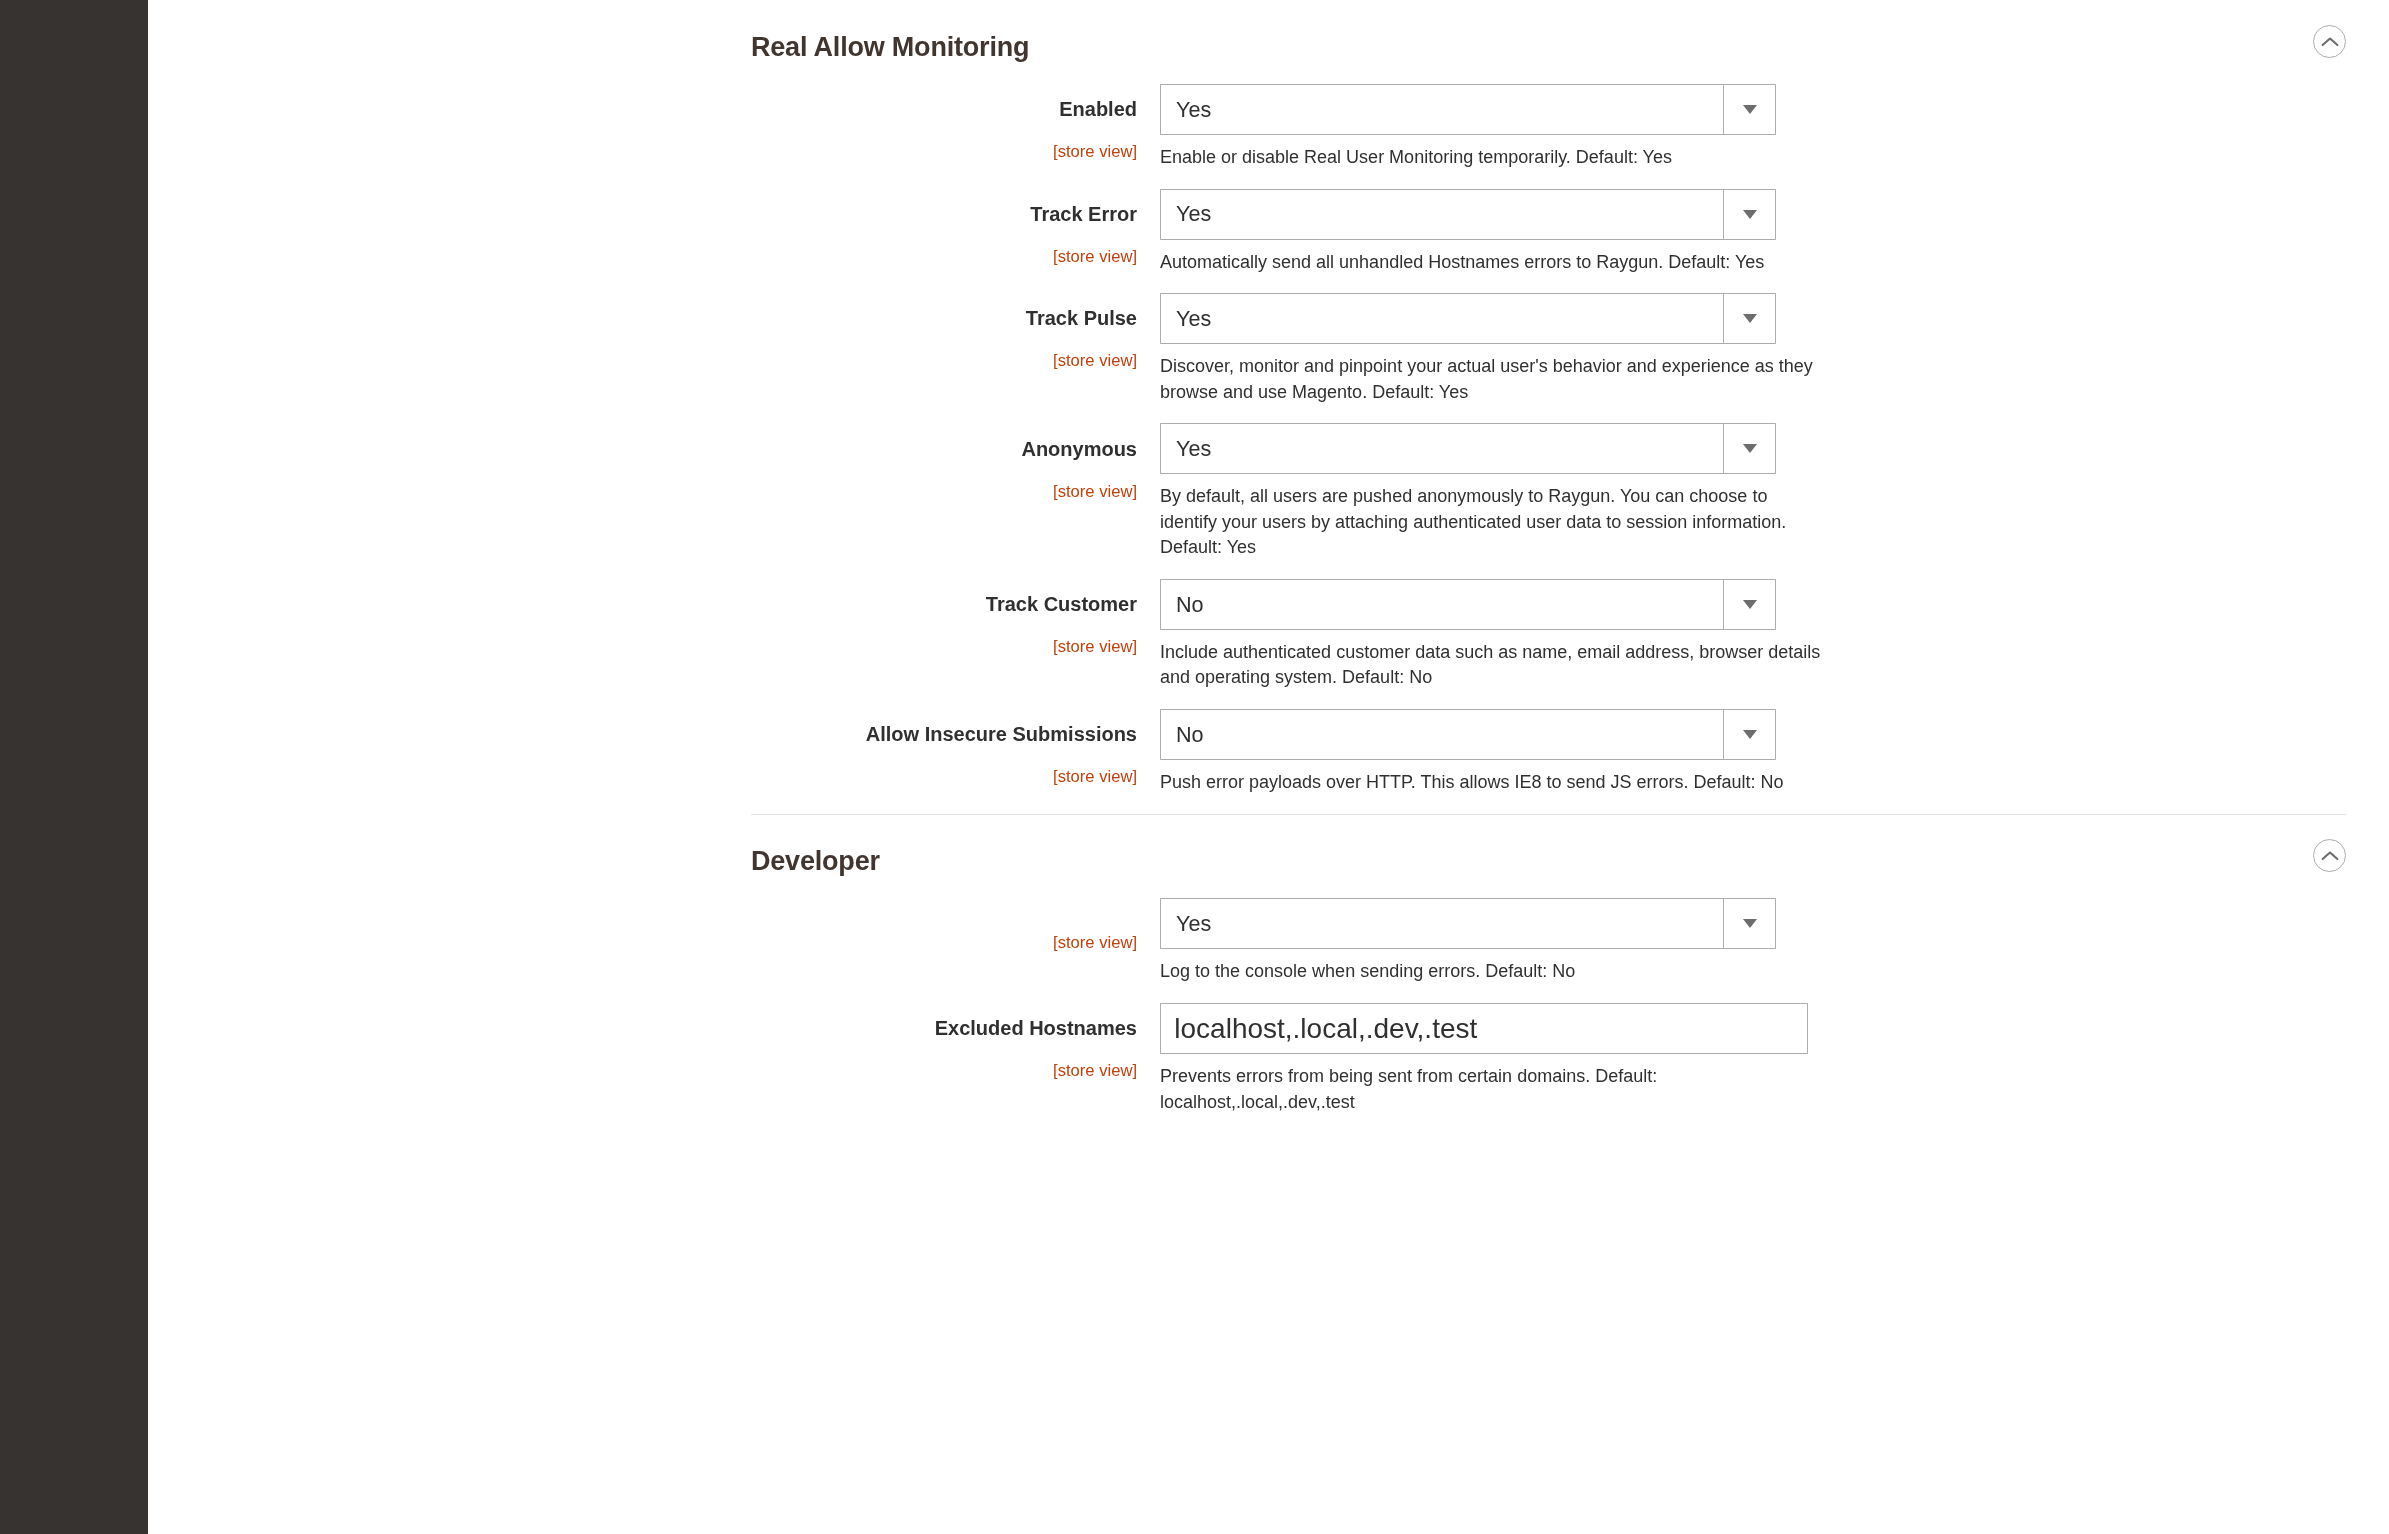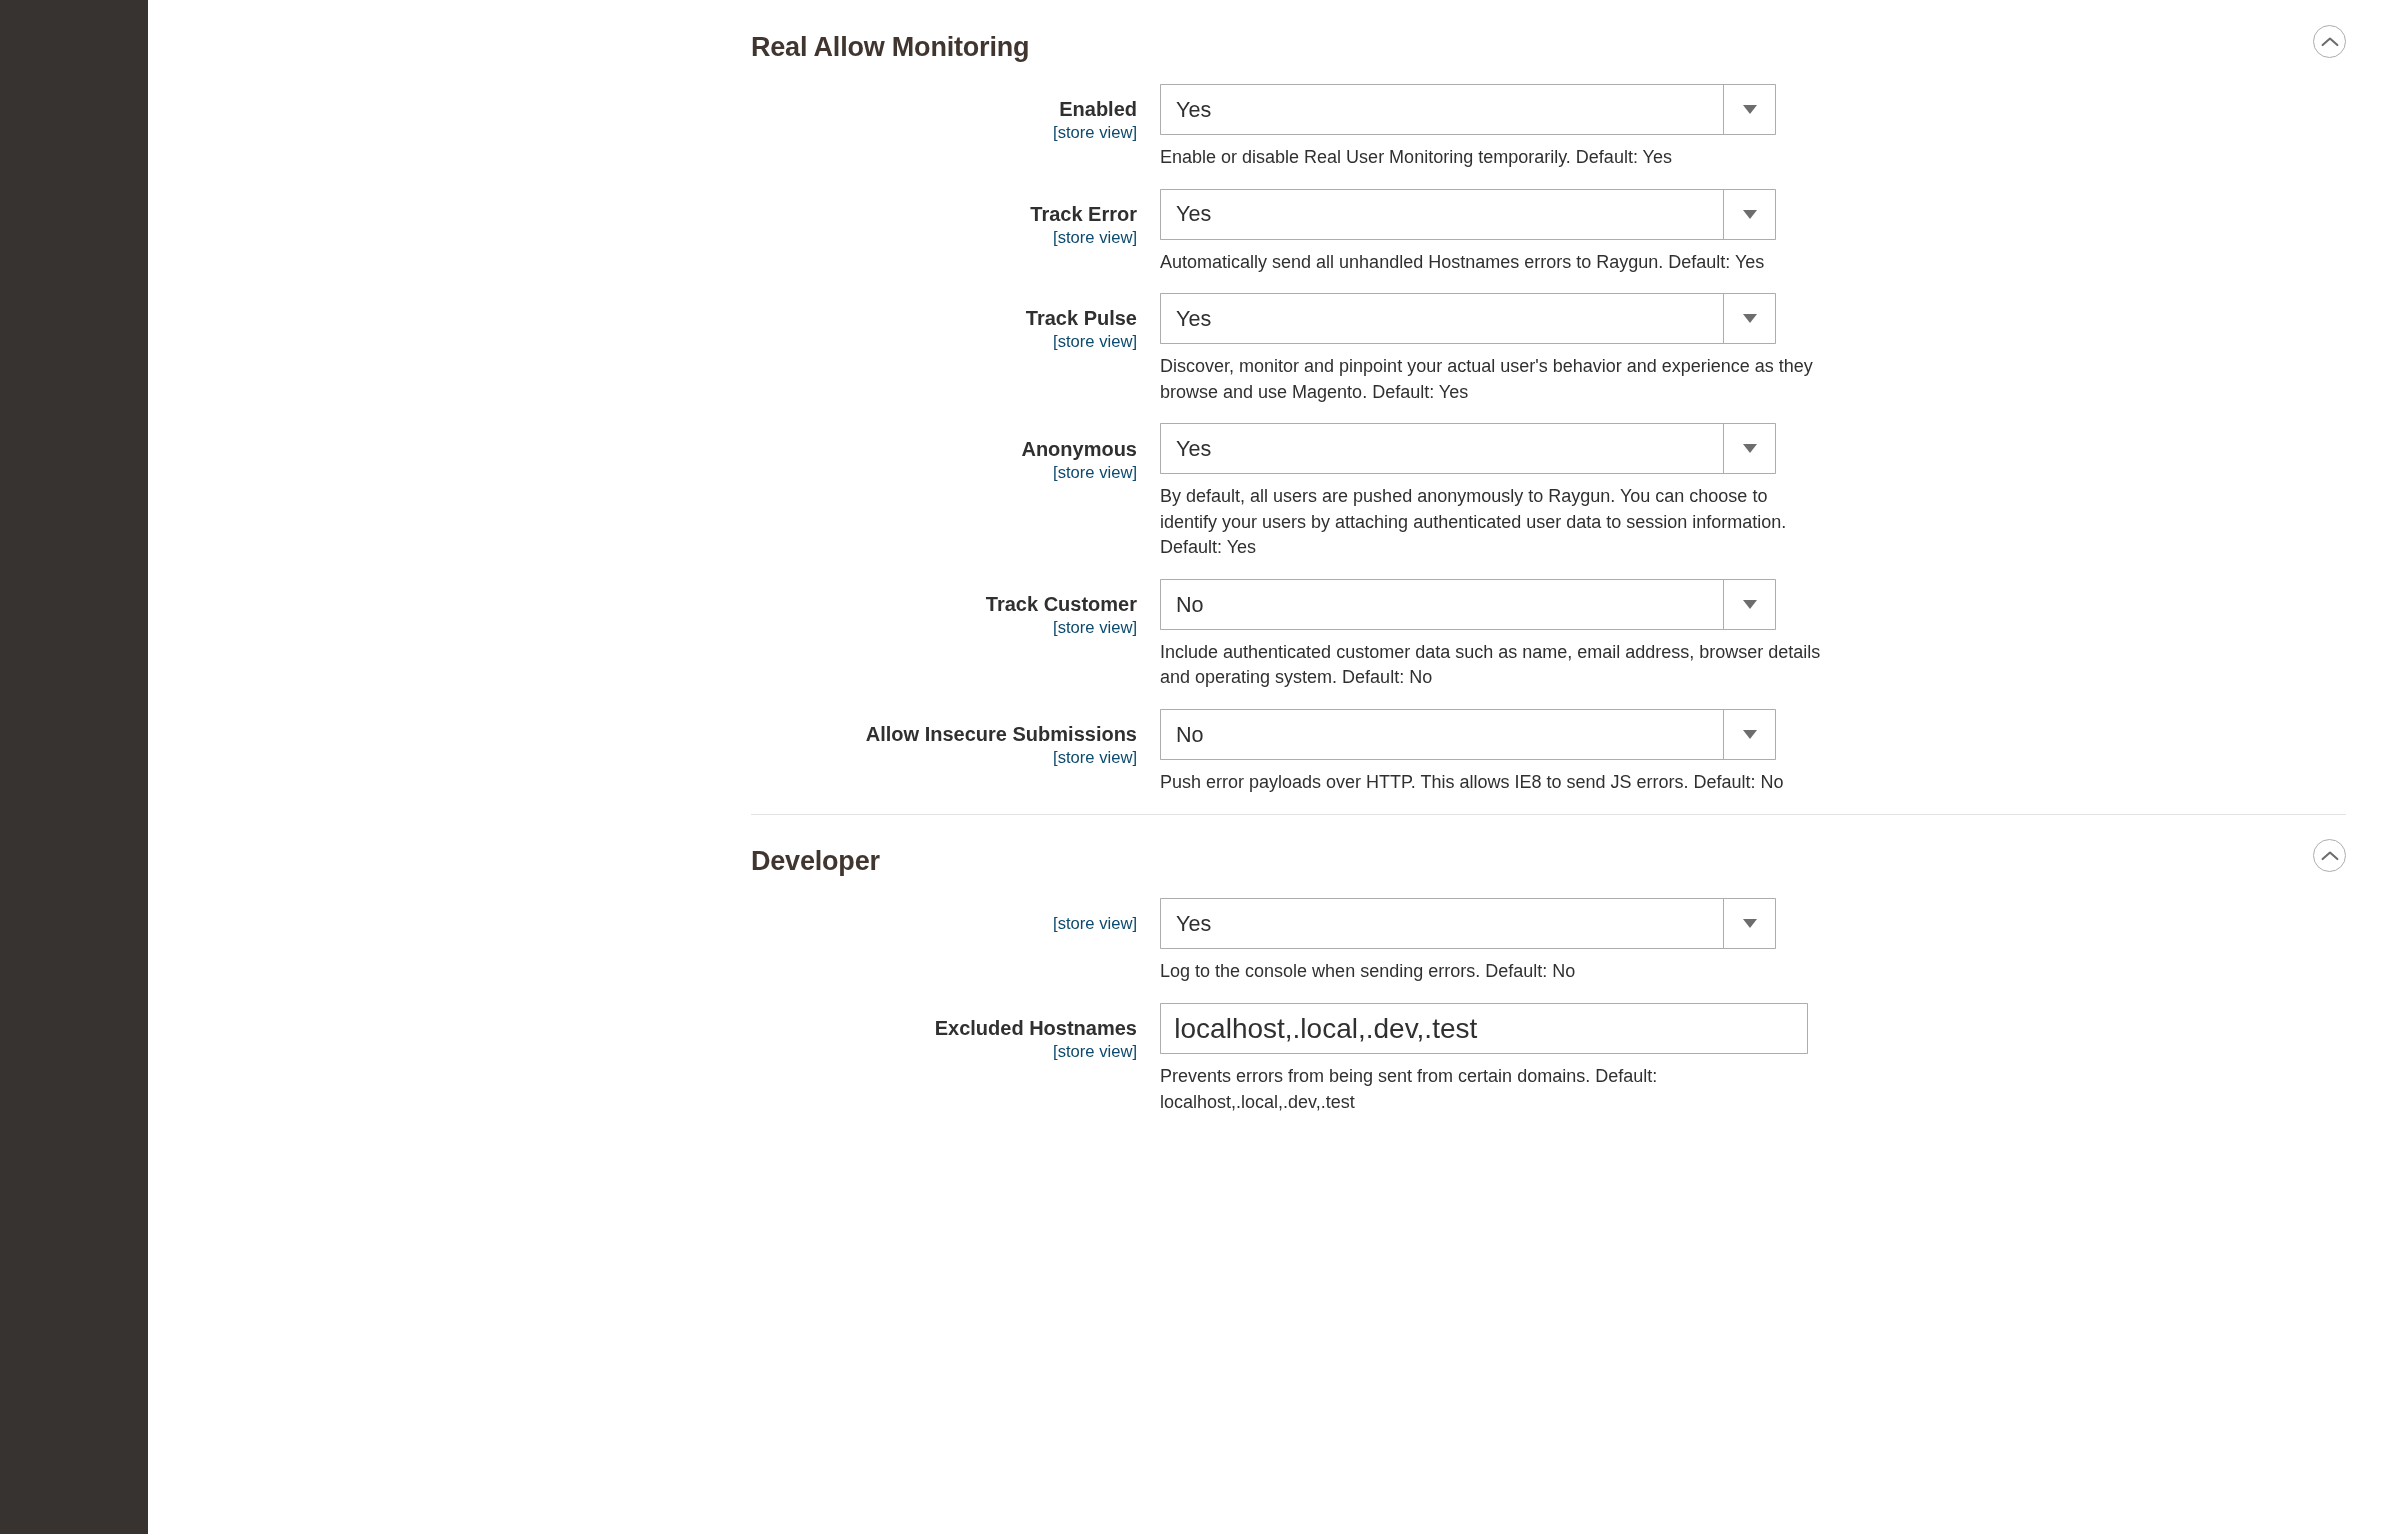--- a/index.html
+++ b/index.html
@@ -86,23 +86,23 @@
   }
   .field-label {
     font-size: 20px;
     font-weight: bold;
     color: #303030;
     line-height: 1.2;
     display: block;
   }
   .field-scope {
     font-size: 16.6px;
-    color: #0c4a6e;
+    color: #c2410c;
     display: block;
-    margin-top: 2px;
+    margin-top: 21px;
   }
   .control-col {
     flex: 1 1 auto;
     padding-top: 0;
   }
   .select-wrap {
     position: relative;
     width: 616px;
     height: 51px;
     border: 0.8px solid #adadad;

